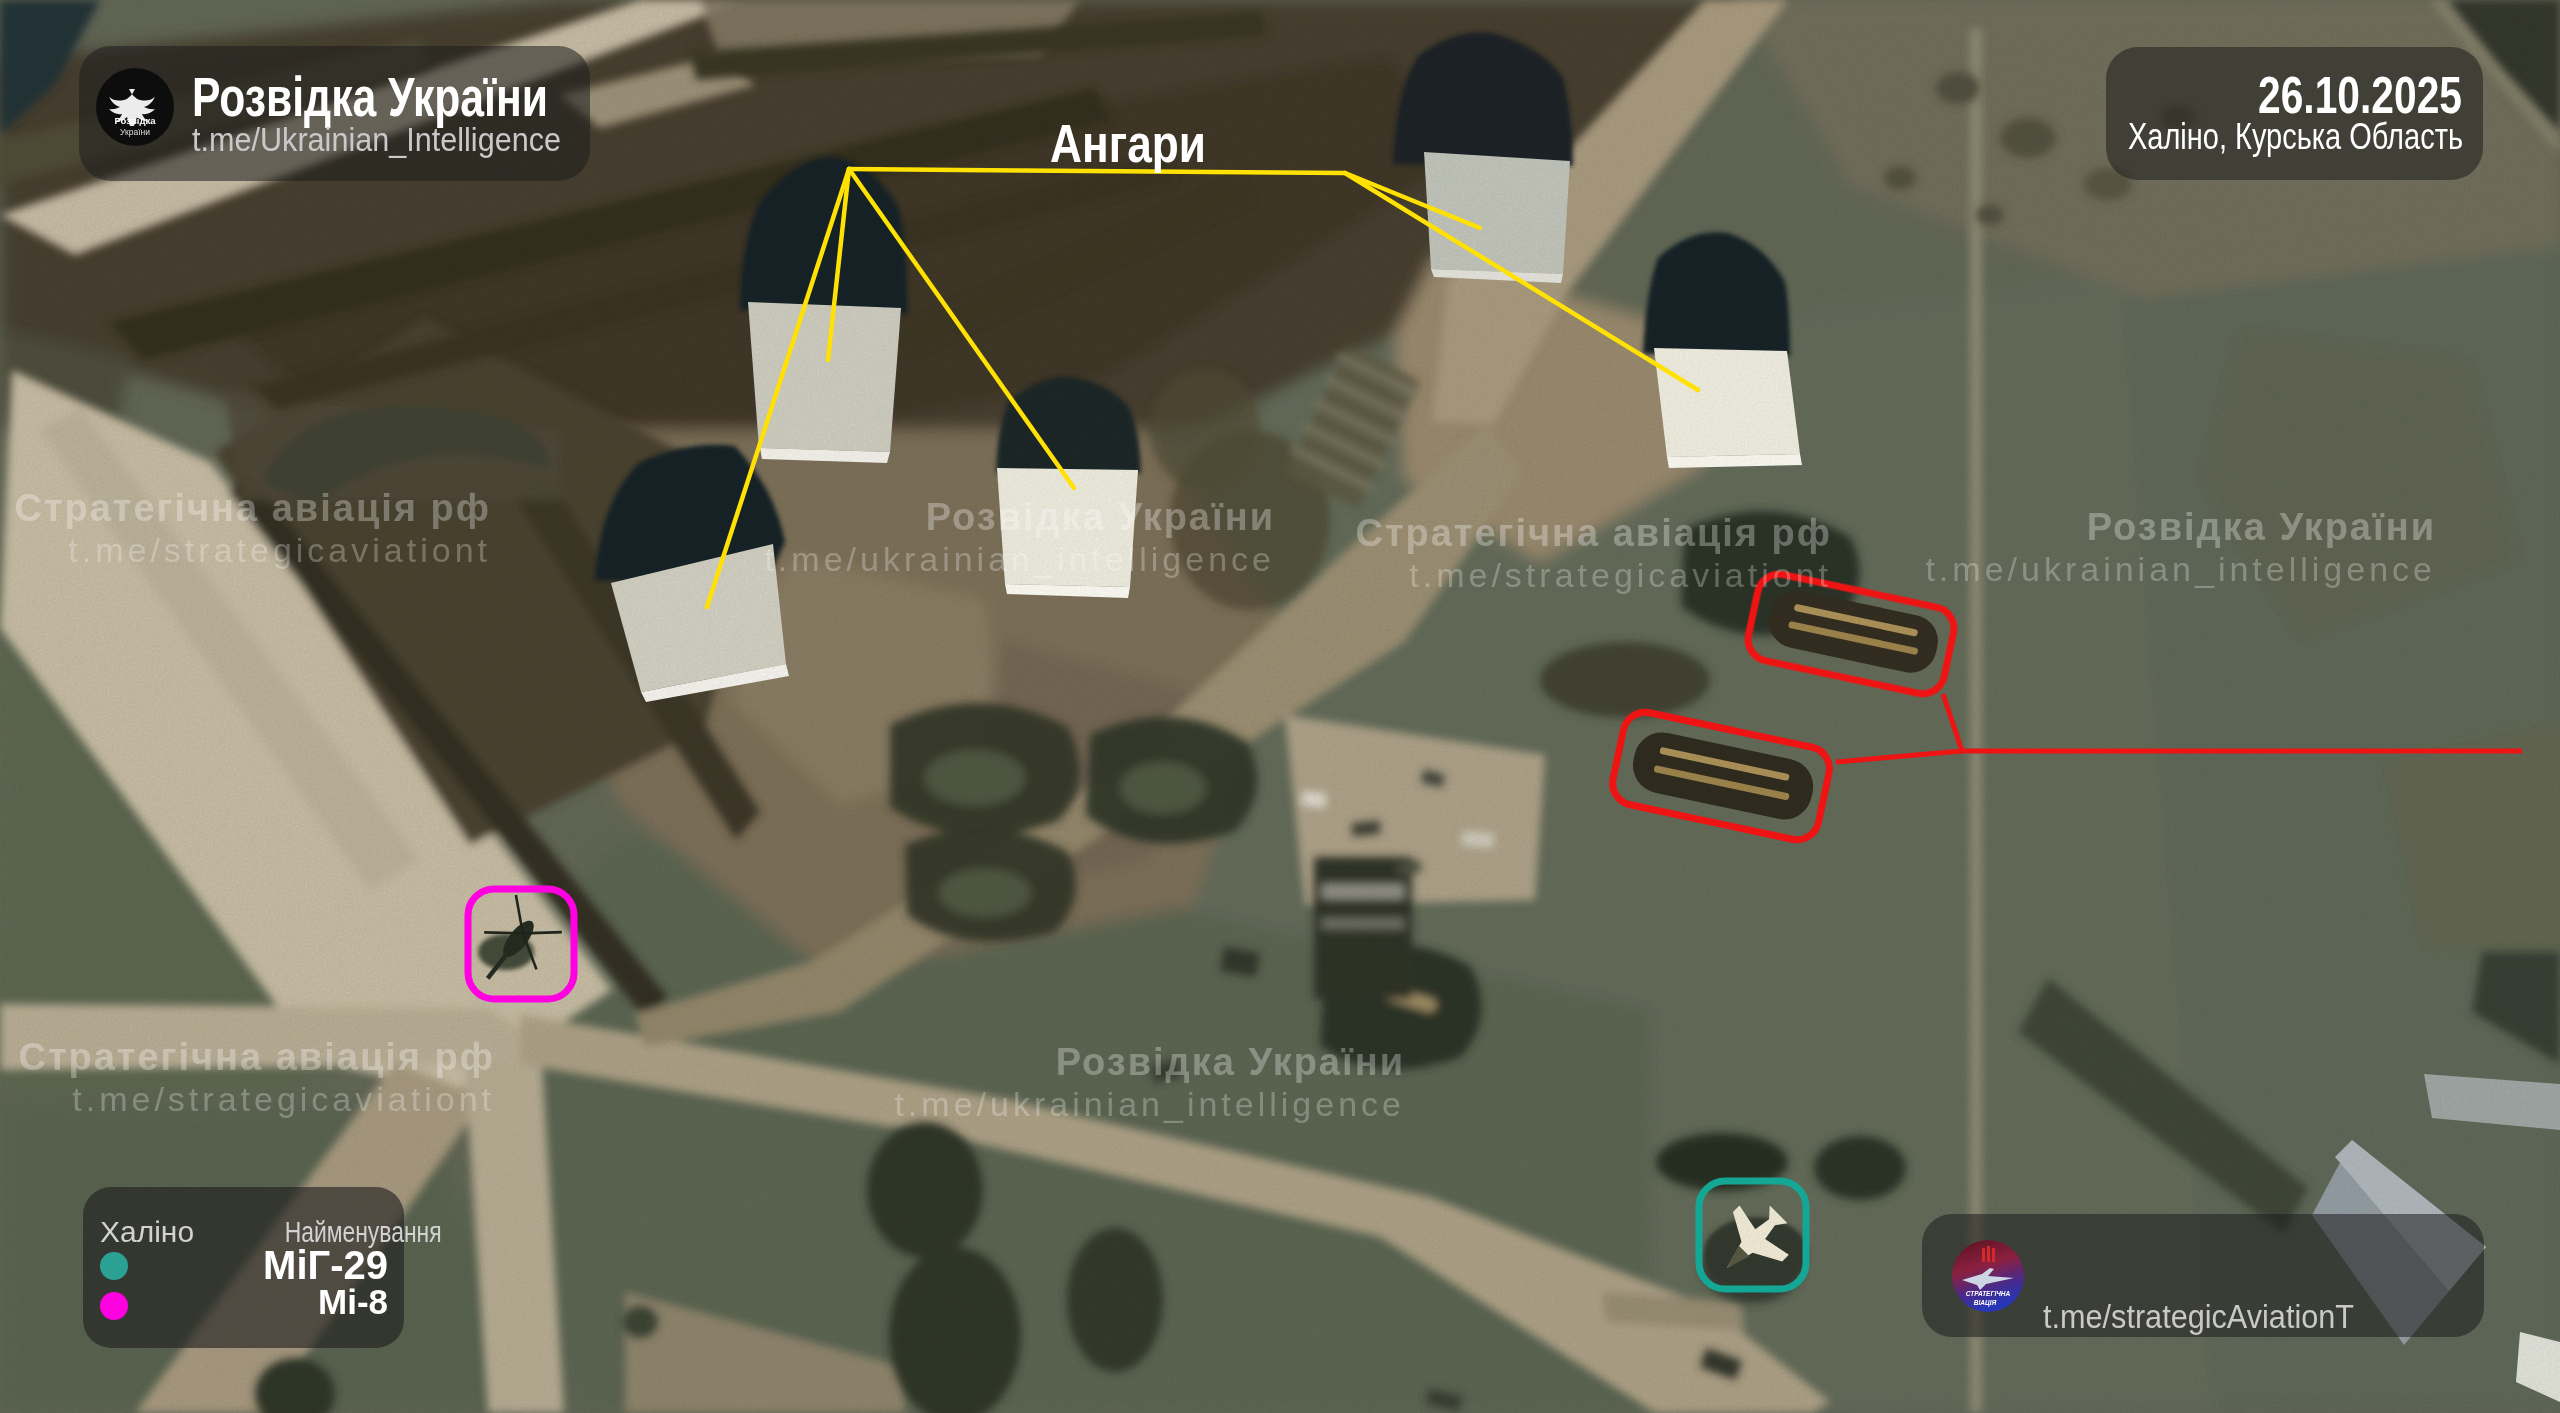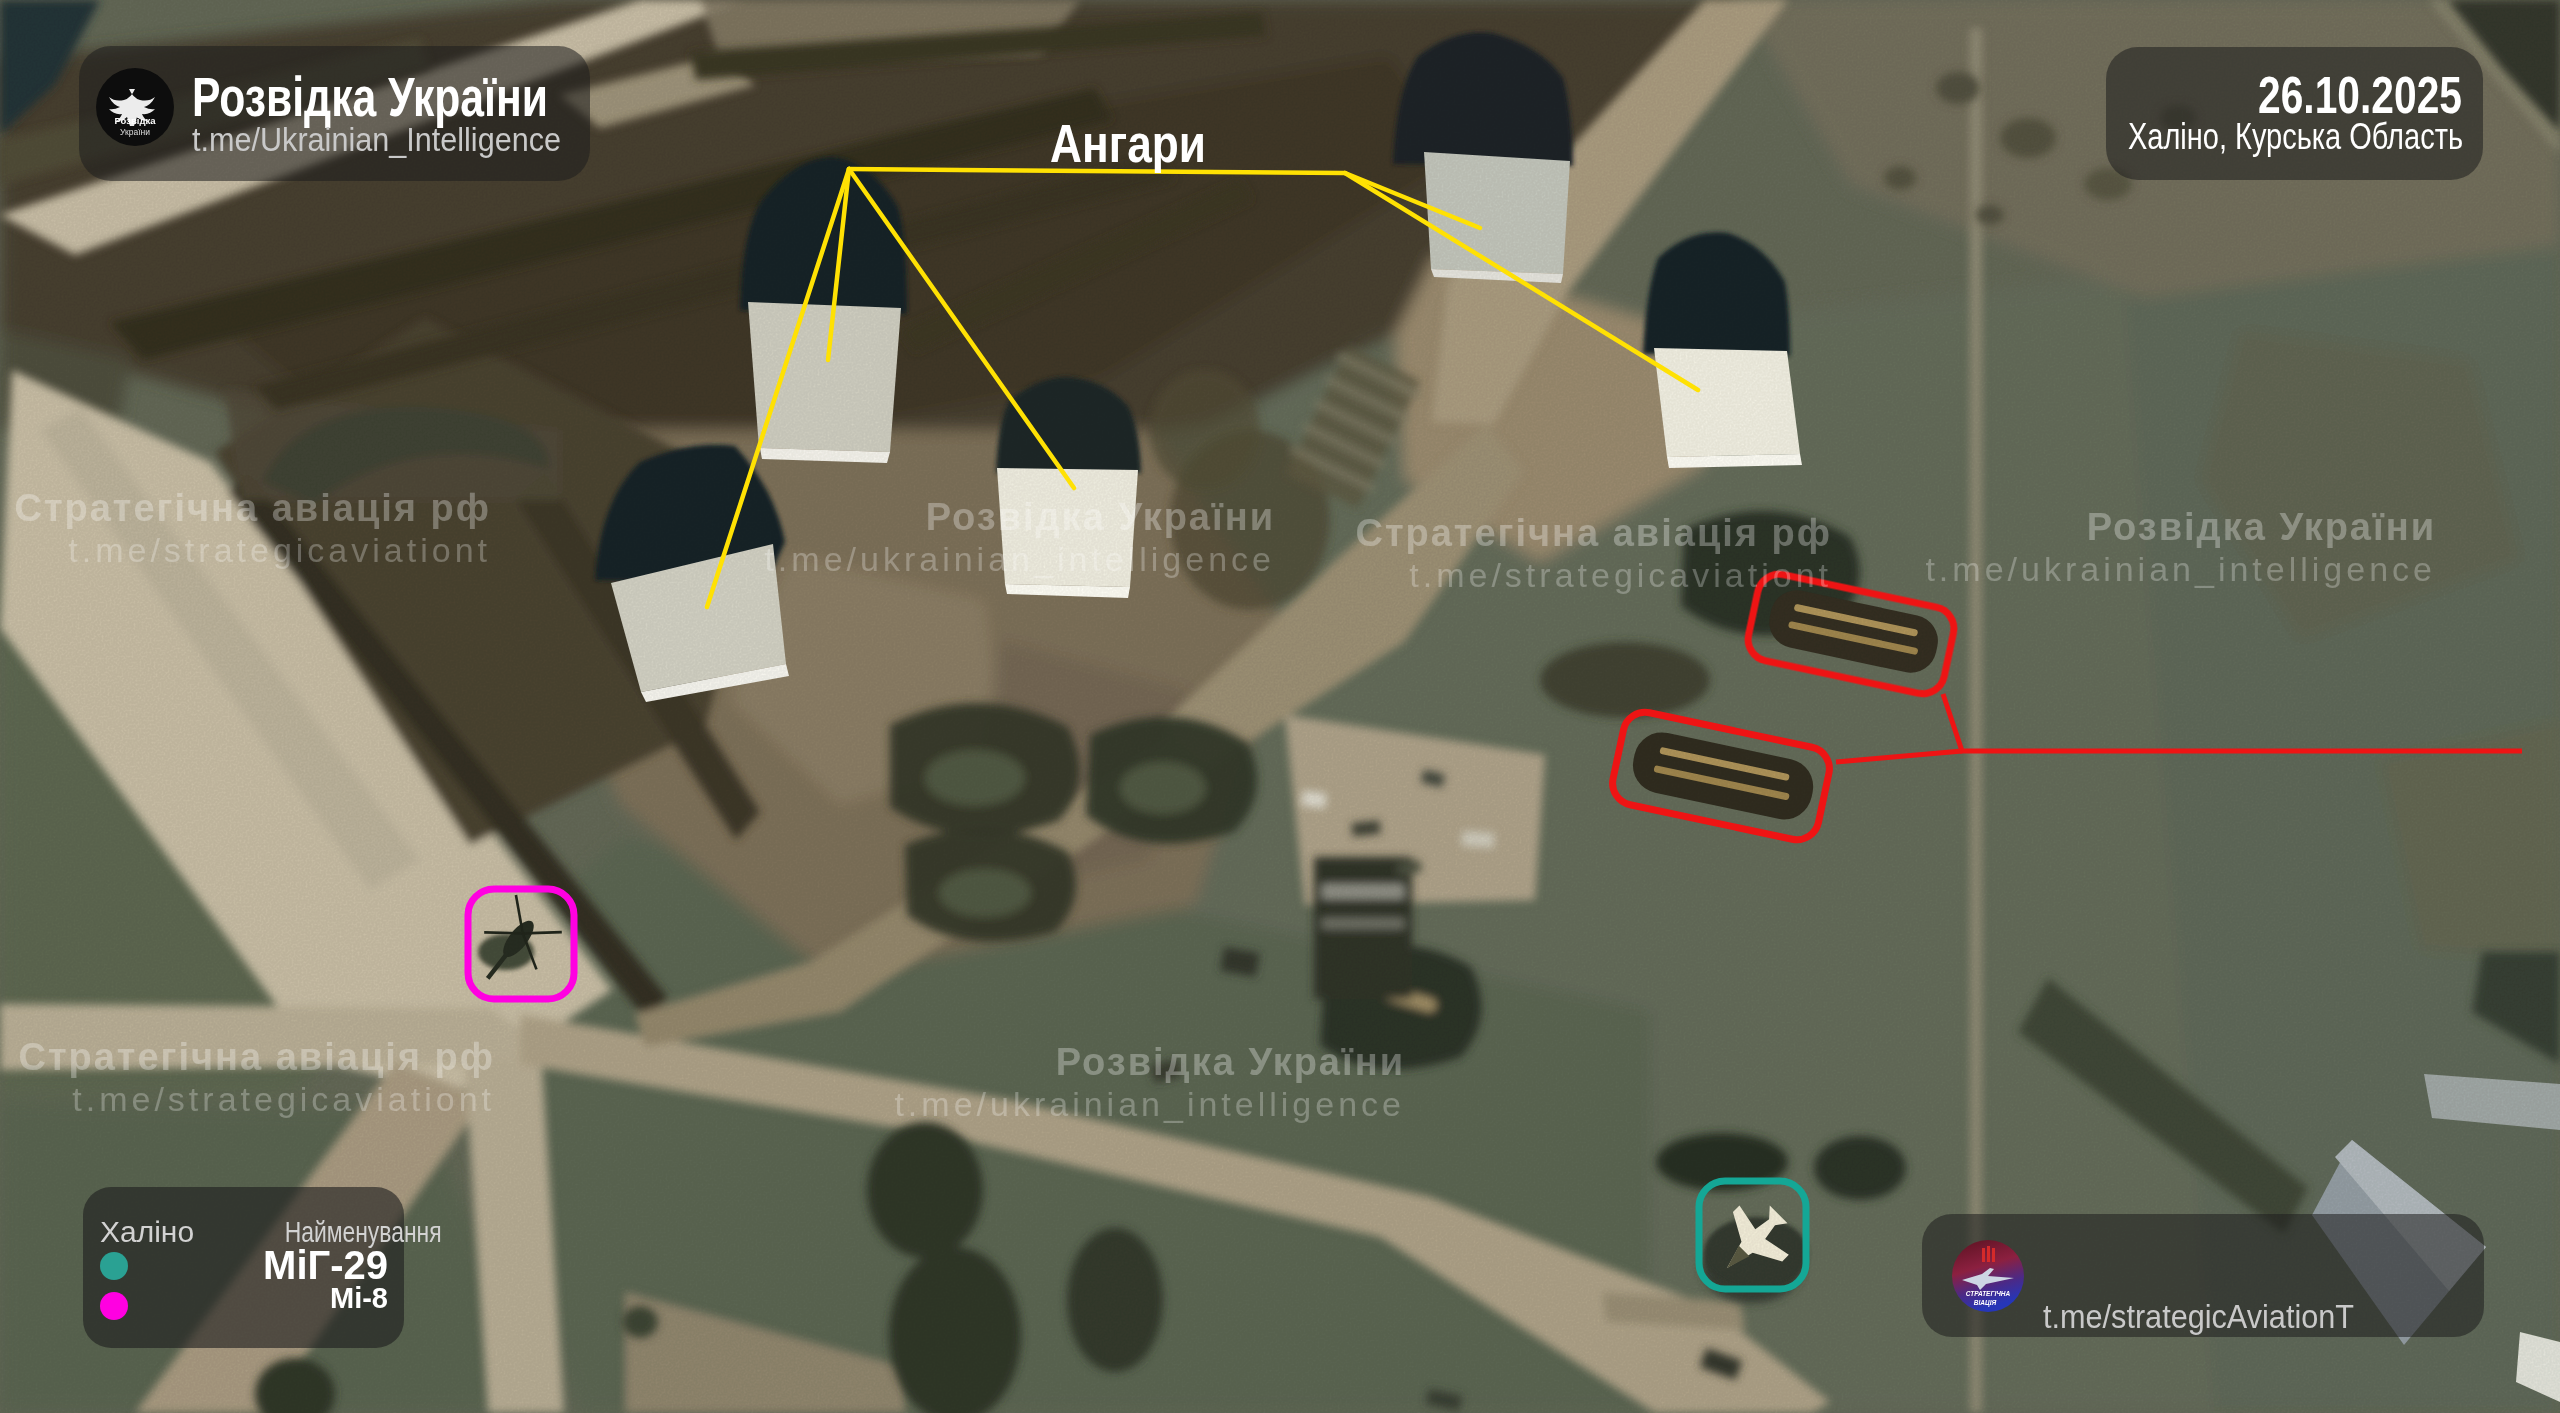--- a/index.html
+++ b/index.html
@@ -354,21 +354,21 @@
 <div class="ov" style="left:100px;top:1215px;font-size:30px;color:#d2d2d2;">Халіно</div>
 
 <div class="ov" style="left:236px;top:1215px;width:157px;text-align:right;"><span style="font-size: 30px; color: rgb(210, 210, 210); transform-origin: right top; display: inline-block; white-space: nowrap; transform: scaleX(0.76341);" id="lg-name">Найменування</span></div>
 
 <div class="ov" style="left:100px;top:1252px;width:28px;height:28px;border-radius:50%;background:#2aa193;"></div>
 
 <div class="ov" style="left:100px;top:1292px;width:28px;height:28px;border-radius:50%;background:#ff00e1;"></div>
 
 <div class="ov" style="left:240px;top:1243px;width:148px;text-align:right;font-size:40px;font-weight:bold;color:#fff;">МіГ-29</div>
 
-<div class="ov" style="left:240px;top:1282px;width:148px;text-align:right;font-size:29px;font-weight:bold;color:#fff;">Мі-8</div>
+<div class="ov" style="left:240px;top:1282px;width:148px;text-align:right;font-size:35px;font-weight:bold;color:#fff;">Мі-8</div>
 
 <div class="badge" style="left:1922px;top:1214px;width:562px;height:123px;border-radius:30px;"></div>
 
 <svg class="ov" style="left:1952px;top:1240px;" width="72" height="72" viewBox="0 0 72 72">
   <defs>
         <linearGradient id="salogo" x1="0" y1="0" x2="0.3" y2="1">
     <stop offset="0" stop-color="#5a1220"></stop>
           <stop offset="0.45" stop-color="#8c2040"></stop>
     <stop offset="0.75" stop-color="#4a2a88"></stop>
           <stop offset="1" stop-color="#2636b8"></stop>

